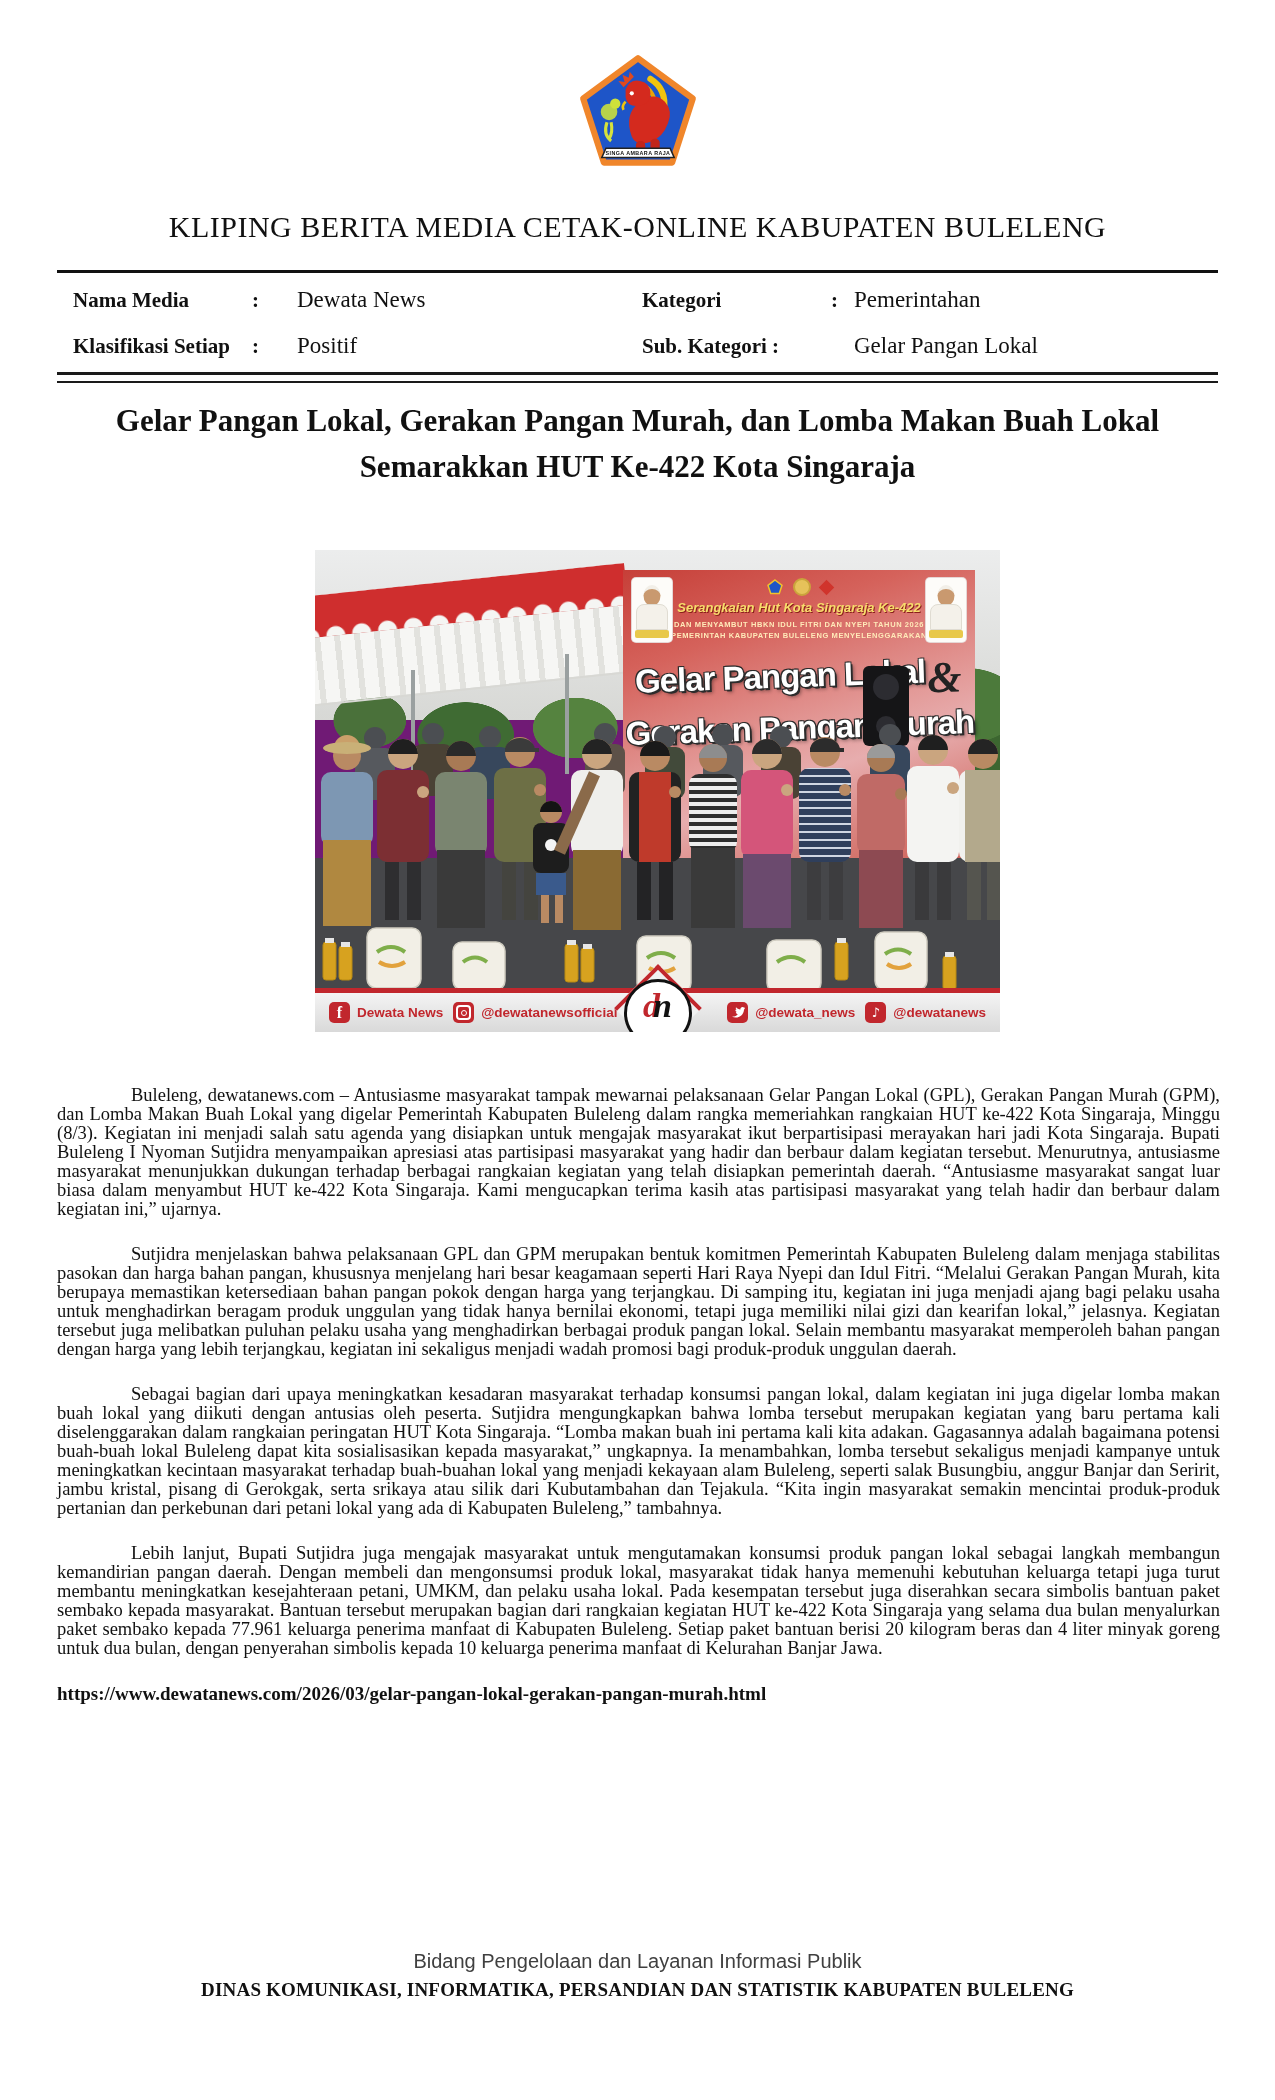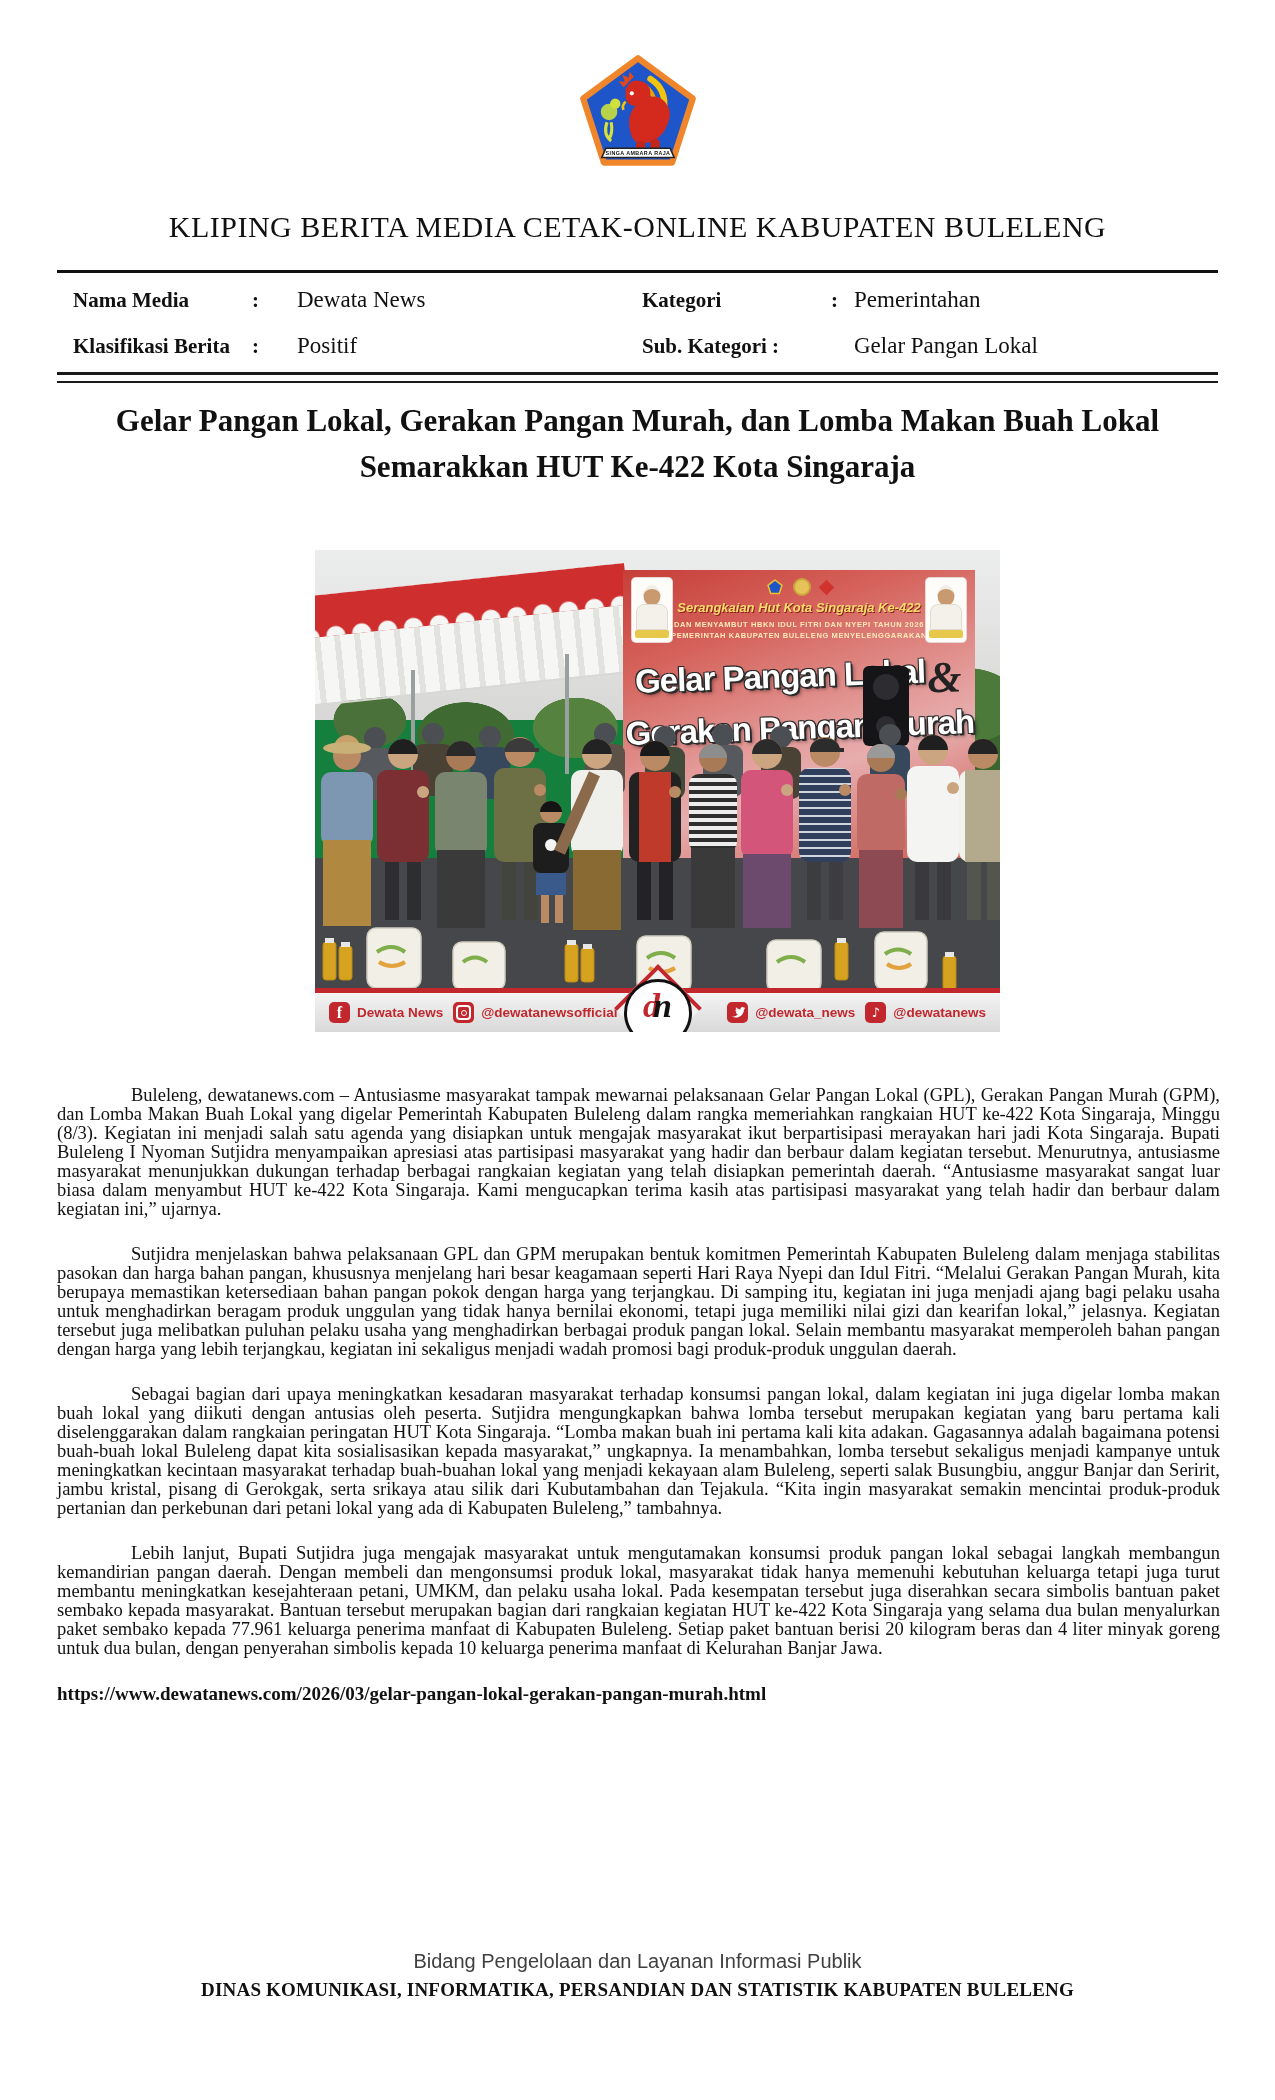--- a/index.html
+++ b/index.html
@@ -26,21 +26,21 @@
   .meta .val{font-size:23px;margin-left:38px;}
   .meta .cell.r .val{margin-left:16px;}
   .rule2{position:absolute;top:372px;left:57px;width:1161px;height:6px;
         border-top:3px solid #1a1a1a;border-bottom:2px solid #1a1a1a;}
 
   
   .article-title{position:absolute;top:398px;left:87px;width:1101px;text-align:center;
         font-size:31px;font-weight:bold;line-height:46px;}
 
   
-  .photo{position:absolute;top:550px;left:315px;width:685px;height:482px;overflow:hidden;background:#15803d;}
+  .photo{position:absolute;top:550px;left:315px;width:685px;height:482px;overflow:hidden;background:#701a75;}
   .sky{position:absolute;top:0;left:0;right:0;height:170px;background:linear-gradient(#eceded,#d7d8d5);}
   .trees{position:absolute;top:88px;left:0;right:0;height:150px;
      background:
        radial-gradient(60px 45px at 8% 55%, #4a713a 60%, transparent 61%),
        radial-gradient(80px 55px at 22% 65%, #3f6b33 60%, transparent 61%),
        radial-gradient(70px 50px at 38% 60%, #55833f 60%, transparent 61%),
        radial-gradient(75px 52px at 52% 68%, #456f35 60%, transparent 61%),
        radial-gradient(90px 62px at 95% 45%, #4c7a3b 60%, transparent 61%),
        radial-gradient(70px 80px at 99% 70%, #3c6630 60%, transparent 61%);}
   .tent{position:absolute;top:30px;left:-14px;width:330px;height:118px;transform:rotate(-6deg);}
@@ -162,21 +162,21 @@
     </div>
     <div class="cell r">
       <span class="lab2">
           <span>Kategori</span>
           <span>:</span>
         </span>
       <span class="val">Pemerintahan</span>
     </div>
     <div class="cell l">
       <span class="lab">
-          <span>Klasifikasi Berita</span>
+          <span>Klasifikasi Setiap</span>
           <span>:</span>
         </span>
       <span class="val">Positif</span>
     </div>
     <div class="cell r">
       <span class="lab2 single">Sub. Kategori :</span>
       <span class="val">Gelar Pangan Lokal</span>
     </div>
   </div>
   <div class="rule2"></div>

